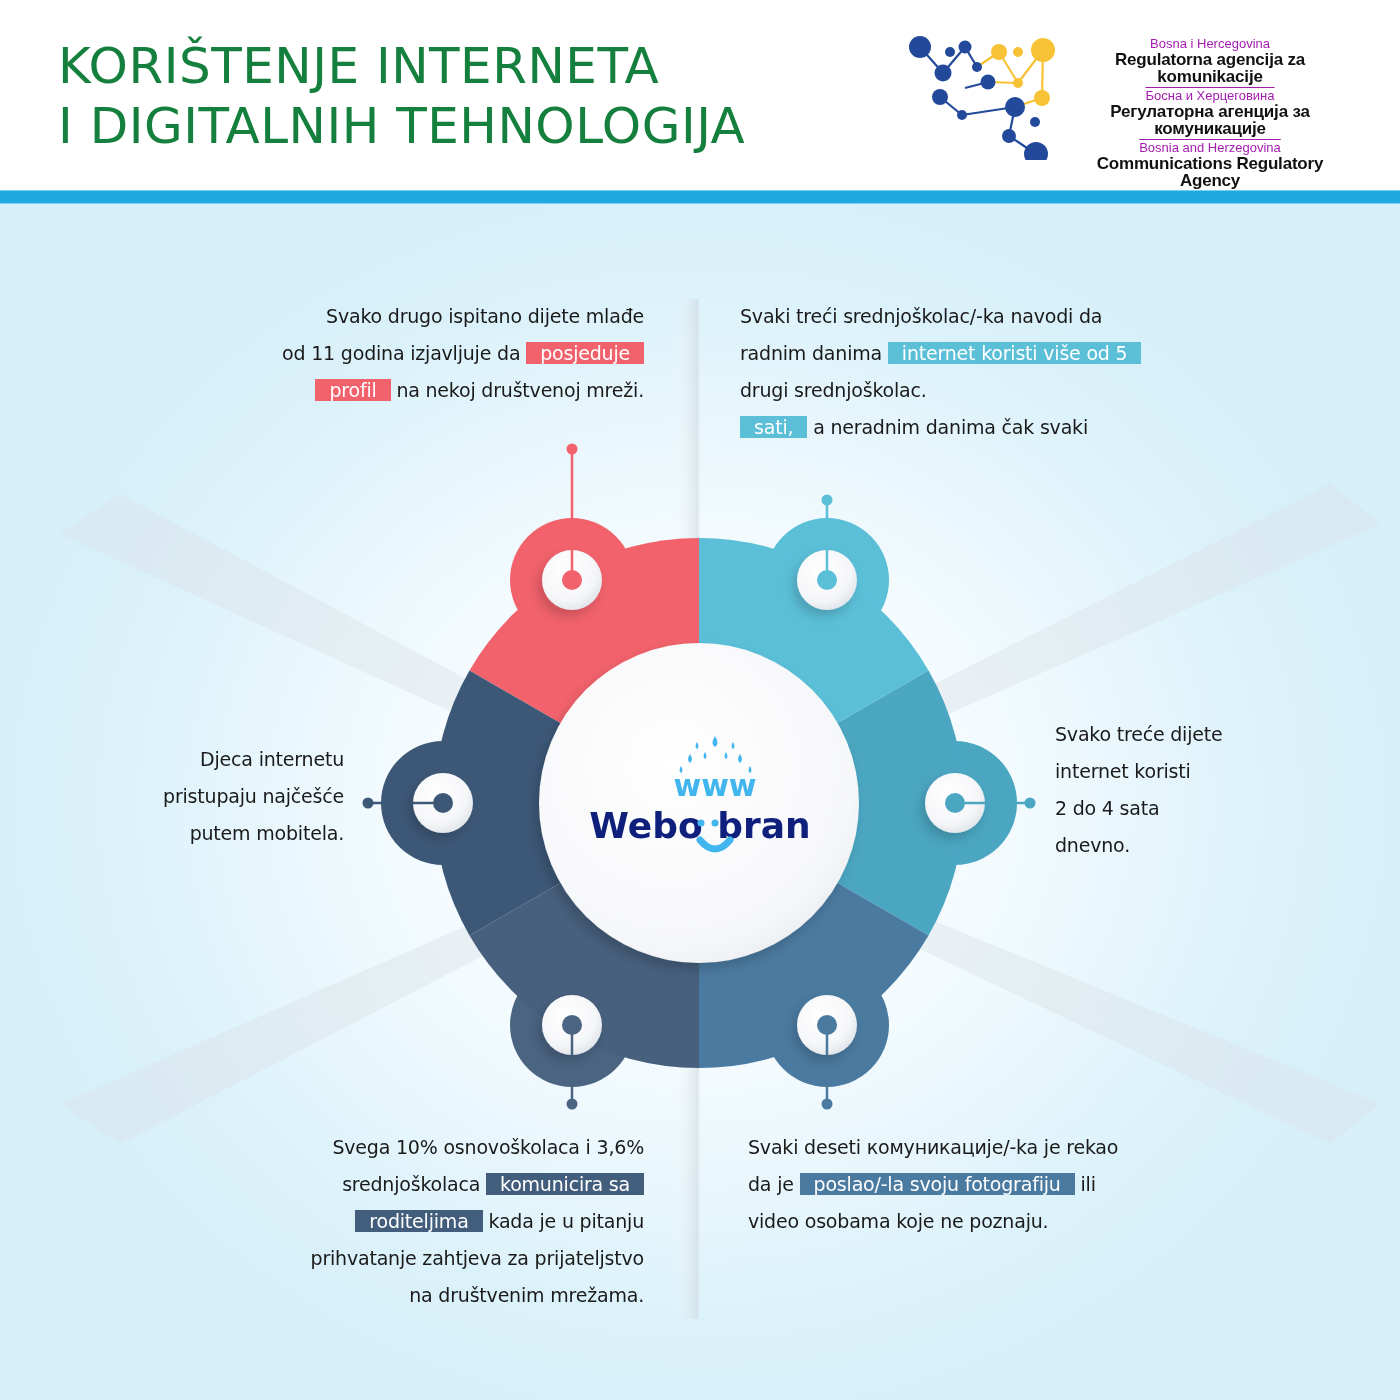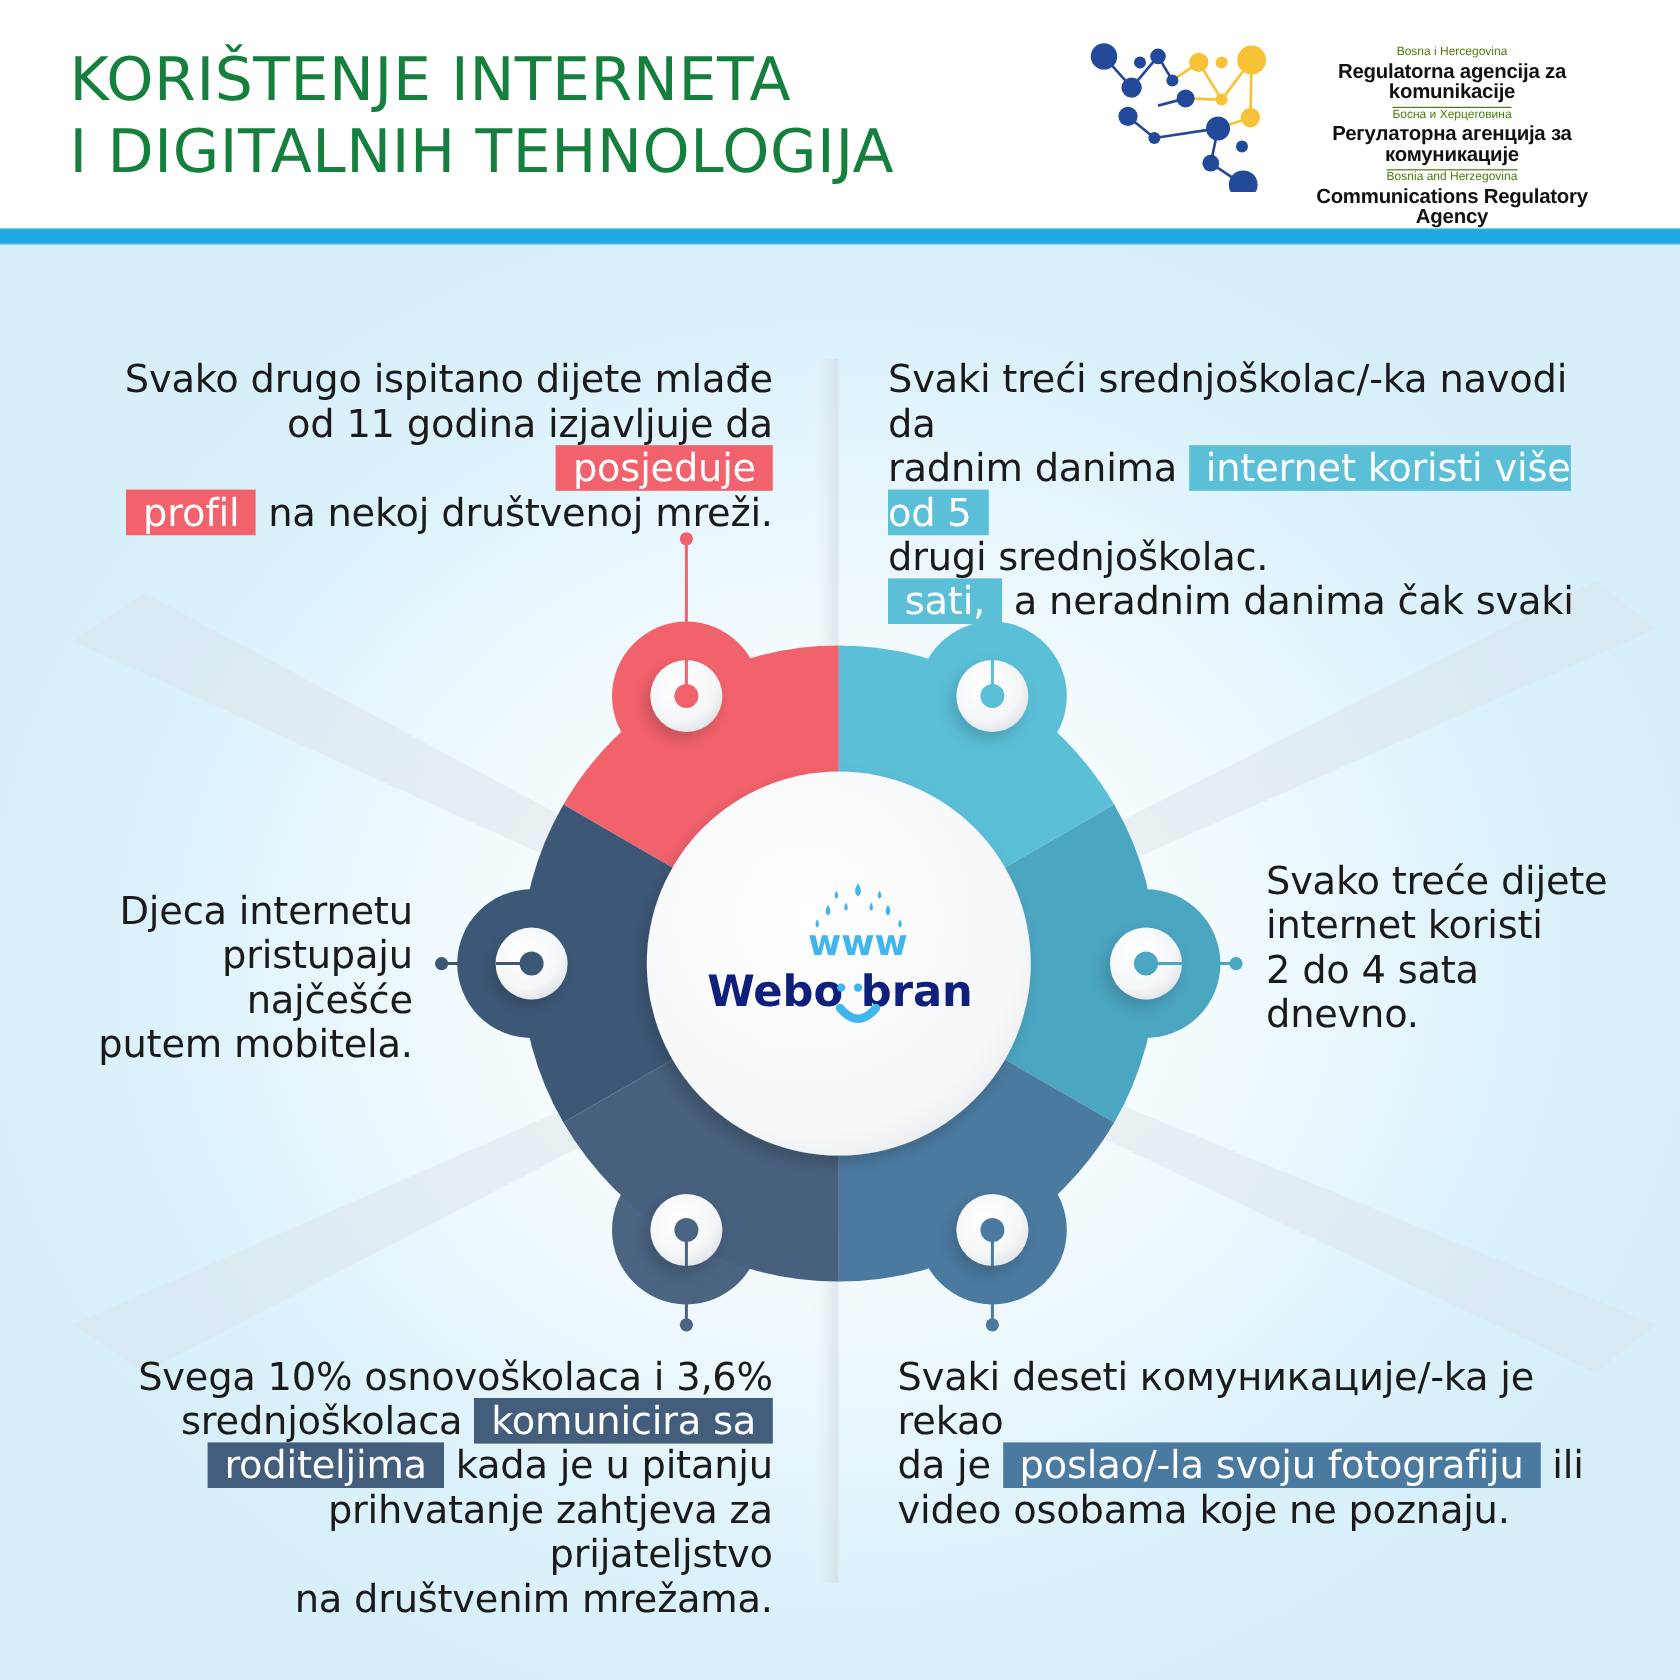--- a/index.html
+++ b/index.html
@@ -28,36 +28,36 @@
     border-top: 1px solid #7fd0ef;
     border-bottom: 1px solid #7fd0ef;
   }
   .logo-area { position: absolute; left: 905px; top: 30px; width: 440px; height: 140px; }
   .logo-mark { position: absolute; left: 0; top: 0; width: 160px; height: 130px; }
   .logo-text {
     position: absolute; left: 170px; top: 6px; width: 270px;
     text-align: center; color: #111;
     font-family: "Liberation Sans", sans-serif;
   }
-  .logo-text .thin { font-size: 10px; line-height: 15px; color: #4d7c0f; }
+  .logo-text .thin { font-size: 13px; line-height: 15px; color: #a21caf; }
   .logo-text .thin.ovl { text-decoration: overline; }
   .logo-text .bold { font-size: 17px; line-height: 17px; font-weight: bold; margin-bottom: 3px; letter-spacing: -0.2px; }
 
   .main {
     position: absolute; left: 0; top: 204px; width: 1400px; height: 1196px;
     background: radial-gradient(ellipse 720px 640px at 700px 600px, #ffffff 0%, #f4fbfe 40%, #dcf2fa 80%, #d6eff9 100%);
     overflow: hidden;
   }
   .rays { position: absolute; left: 0; top: 0; width: 1400px; height: 1196px; }
 
   .text-block {
     position: absolute;
     color: #1a1a1a;
     font-family: "DejaVu Sans", sans-serif;
-    font-size: 32px; line-height: 37px;
+    font-size: 19px; line-height: 37px;
     letter-spacing: -0.2px;
   }
   .text-block.right-al { text-align: right; }
   .hl { color: #ffffff; padding: 0 14px; }
   .hl.red { background: #f2626c; }
   .hl.cyan { background: #5bbfd8; }
   .hl.navy { background: #435e7d; }
   .hl.steel { background: #4b7aa0; }
 
   .diagram { position: absolute; left: 0; top: 0; width: 1400px; height: 1196px; }

